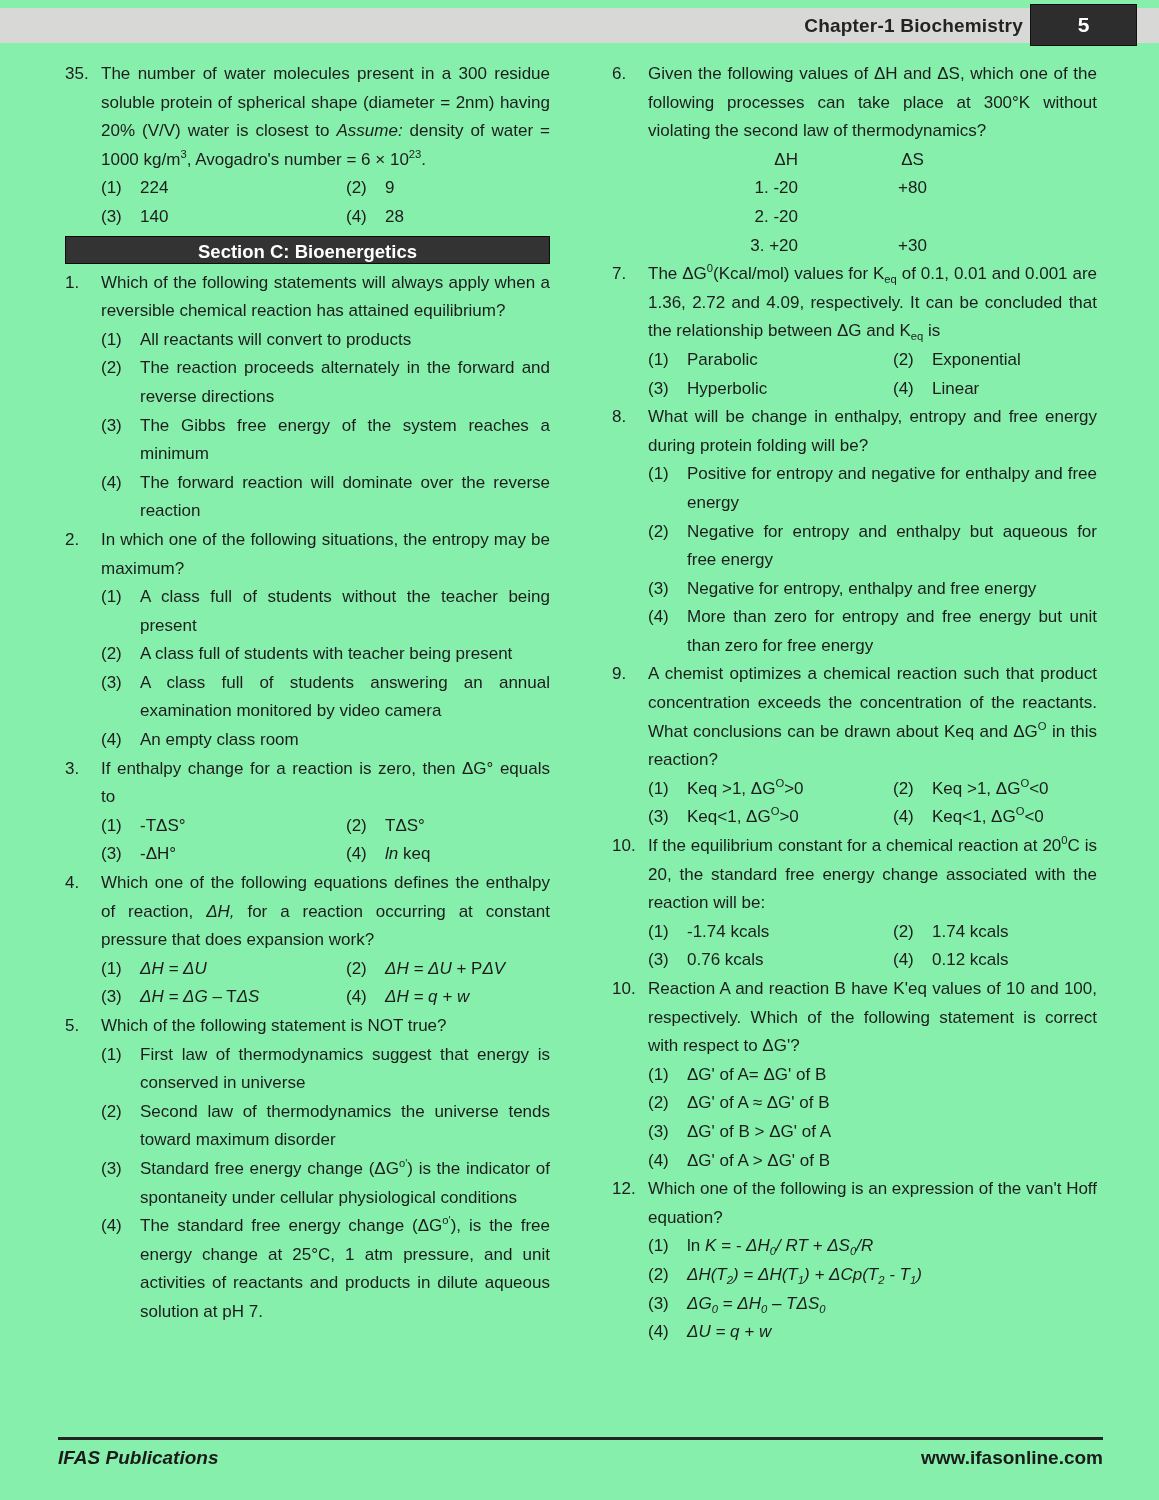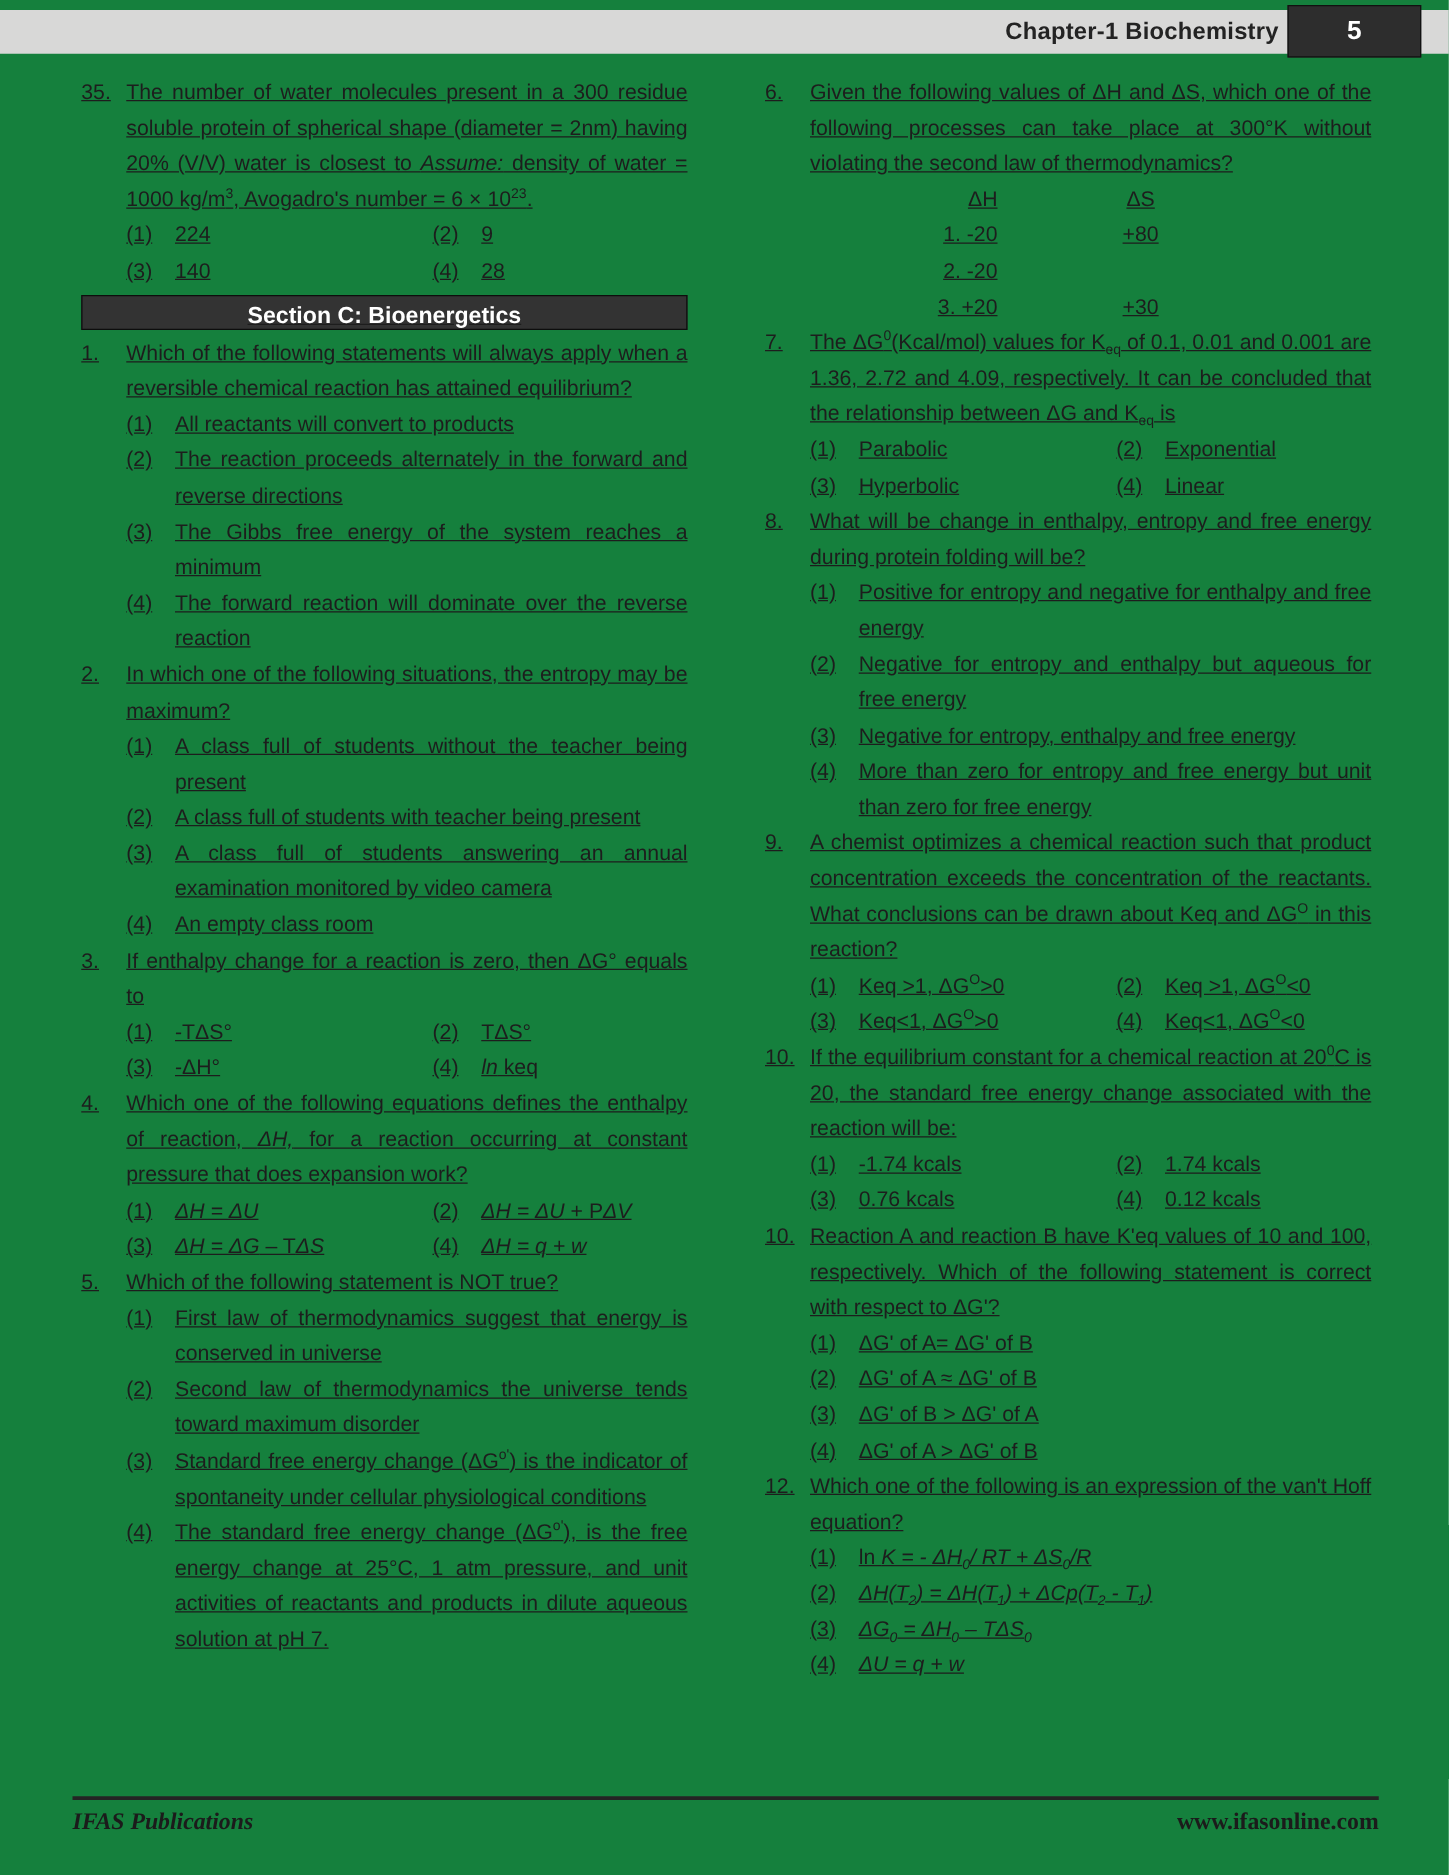--- a/index.html
+++ b/index.html
@@ -4,40 +4,40 @@
 <style>
   * { margin:0; padding:0; box-sizing:border-box; }
   html,body { background:#ffffff; }
   body {
     width:1159px; height:1500px;
     font-family:"Liberation Sans", sans-serif;
     color:#1c1c1c;
     position:relative;
     overflow:hidden;
   }
-  .page { position:absolute; inset:0; background:#15803d; }
+  .page { position:absolute; inset:0; background:#86efac; }
 
   
   .header { position:absolute; top:8px; left:0; right:0; height:35px; background:#d8d8d7; }
   .header-title {
     position:absolute; right:136px; top:0; height:35px; line-height:35px;
     font-weight:bold; font-size:19px; color:#232323; letter-spacing:0.2px;
   }
   .page-box {
     position:absolute; right:22px; top:-4px; width:107px; height:42px;
     background:#2d2d2d; border:1px solid #111;
     color:#ffffff; font-weight:bold; font-size:21px;
     display:flex; align-items:center; justify-content:center;
   }
 
   
   .content {
     position:absolute; top:60px; left:65px; right:62px;
     display:flex; gap:62px;
-    font-size:17px; line-height:28.6px; color:#1d1d1d;text-decoration:underline;
+    font-size:17px; line-height:28.6px; color:#1d1d1d;
   }
   .col { flex:1 1 0; min-width:0; }
 
   .q { display:flex; }
   .qnum { width:36px; flex-shrink:0; }
   .qbody { flex:1; min-width:0; }
   .qtext { text-align:justify; text-align-last:left; }
 
   .opts-stack .opt { display:flex; }
   .opt .olabel { width:39px; flex-shrink:0; }
@@ -61,21 +61,21 @@
   
   .dtable .drow { display:grid; grid-template-columns:150px 1fr; }
   .dtable .c1 { text-align:right; }
   .dtable .c2 { text-align:center; padding-right:70px; }
 
   
   .footer {
     position:absolute; top:1437px; left:58px; right:56px;
     border-top:3.5px solid #242424; padding-top:7px;
     display:flex; justify-content:space-between;
-    font-size:19px; font-weight:bold; color:#1b1b1b;font-family:Liberation Serif, serif;
+    font-size:19px; font-weight:bold; color:#1b1b1b;
   }
   .footer-left { font-style:italic; }
 </style>
 </head>
 <body>
 
 <div class="page">
 
   <div class="header">
     <div class="header-title">Chapter-1 Biochemistry</div>

